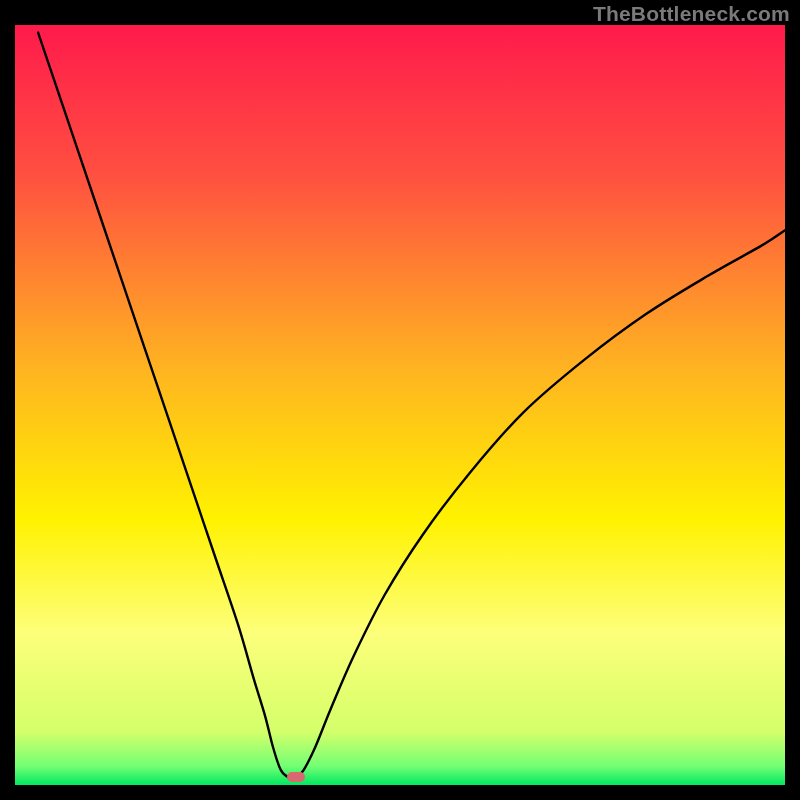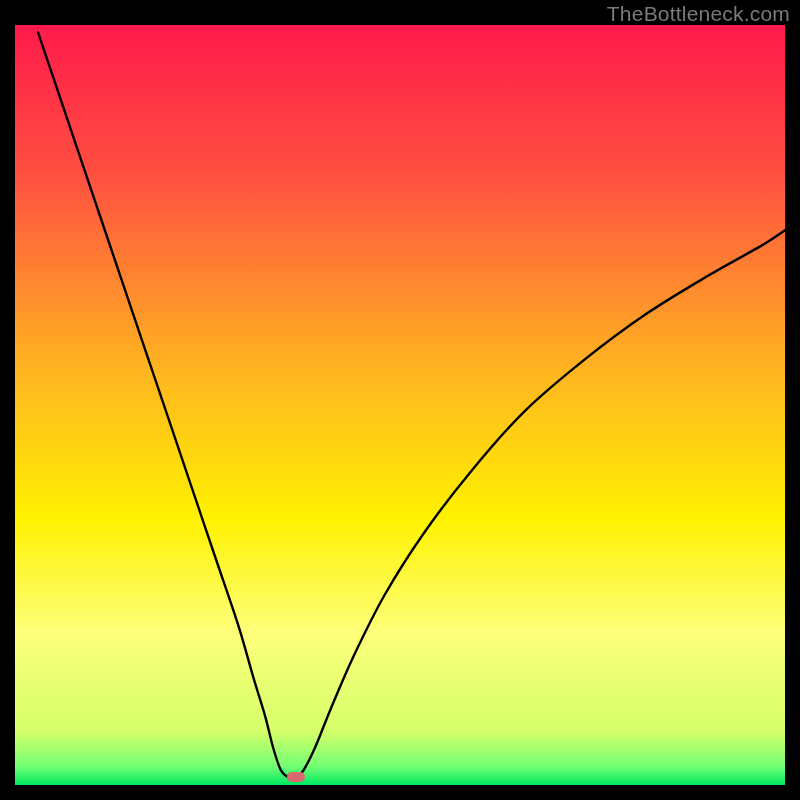--- a/index.html
+++ b/index.html
@@ -25,21 +25,21 @@
     top: 0;
     width: 770px;
     height: 760px;
   }
   .watermark {
     position: absolute;
     top: 2px;
     right: 10px;
     color: #7a7a7a;
     font-size: 21px;
-    font-weight: 400;
+    font-weight: 700;
     letter-spacing: 0.2px;
   }
   .bottom-marker {
     position: absolute;
     width: 18px;
     height: 10px;
     border-radius: 5px;
     background: #d86a6f;
     transform: translate(-50%, -50%);
   }

